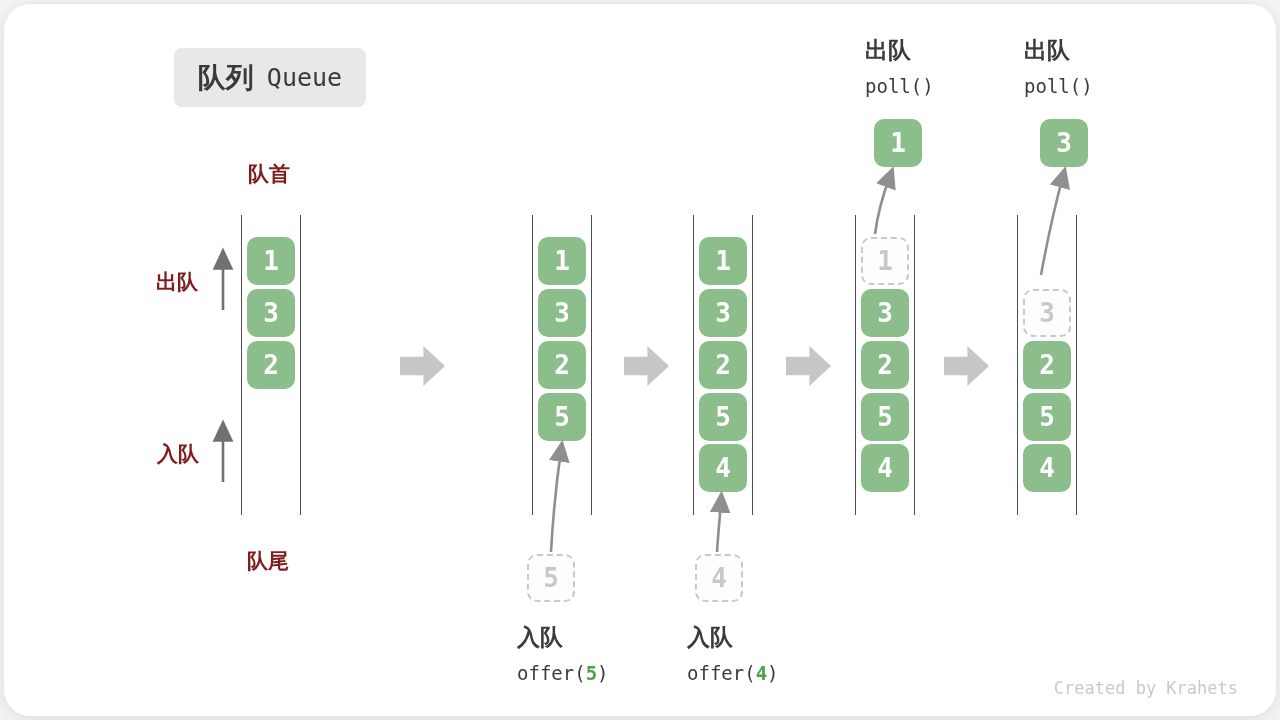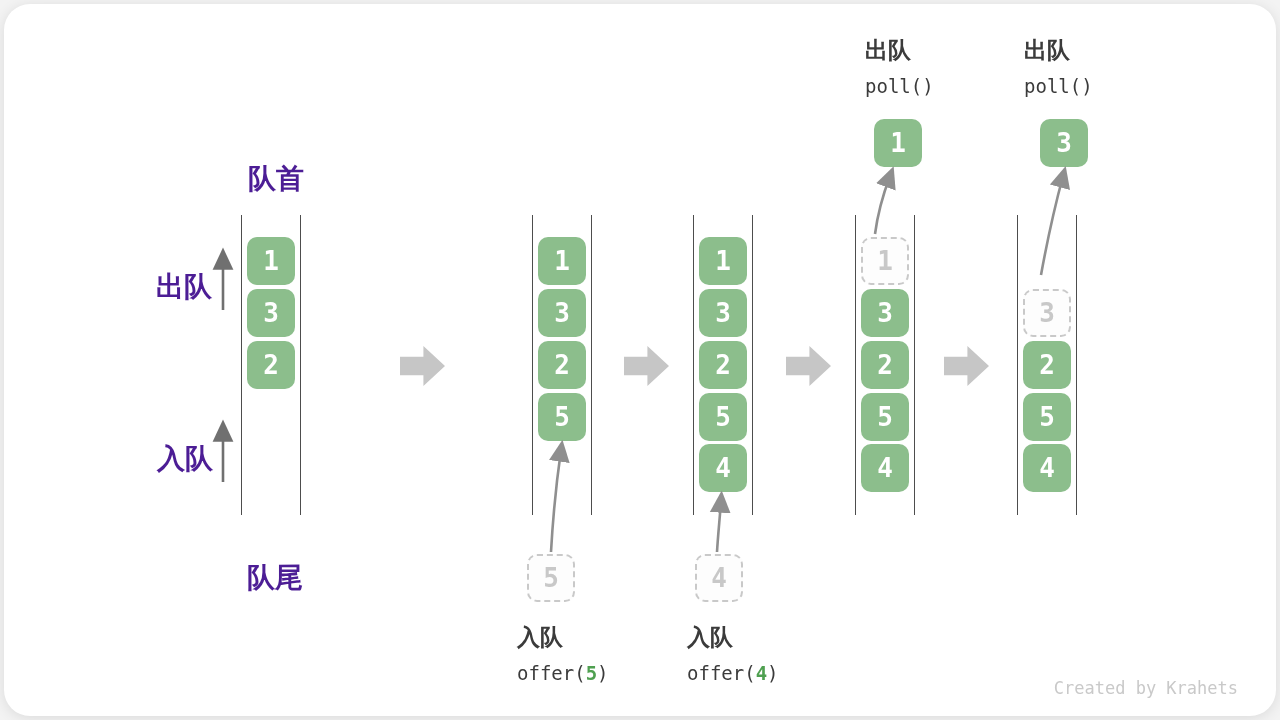--- a/index.html
+++ b/index.html
@@ -12,21 +12,21 @@
   
   .title-badge {
     position:absolute; left:170px; top:44px; width:192px; height:59px;
     background:#e8e8e8; border-radius:8px;
     display:flex; align-items:center; justify-content:center; gap:13px;
   }
   .title-zh { font-weight:bold; font-size:28px; color:#3a3a3a; }
   .title-en { font-family:"DejaVu Sans Mono",monospace; font-size:25px; color:#3a3a3a; }
 
   
-  .zh-label { position:absolute; font-weight:bold; font-size:28px; color:#4c1d95; white-space:nowrap; }
+  .zh-label { position:absolute; font-weight:bold; font-size:21px; color:#7f1d1d; white-space:nowrap; }
 
   
   .column {
     position:absolute; top:211px; height:300px;
     border-left:1.5px solid #4d4d4d; border-right:1.5px solid #4d4d4d;
   }
   .cell {
     position:absolute; left:50%; transform:translateX(-50%);
     width:48px; height:48px; border-radius:10px;
     display:flex; align-items:center; justify-content:center;
@@ -57,23 +57,27 @@
   .credit {
     position:absolute; top:674px; right:38px;
     font-family:"DejaVu Sans Mono",monospace; font-size:17px; color:#c9c9c9;margin-left:21px;
   }
 </style>
 </head>
 <body>
 
 <div class="card">
 
+  <div class="title-badge">
+    <span class="title-zh">队列</span>
+    <span class="title-en">Queue</span>
+  </div>
 
   <div class="zh-label" style="left:244px;top:156px">队首</div>
-  <div class="zh-label" style="left:243px;top:555px">队尾</div>
+  <div class="zh-label" style="left:243px;top:543px">队尾</div>
   <div class="zh-label" style="left:152px;top:264px">出队</div>
   <div class="zh-label" style="left:153px;top:436px">入队</div>
 
   <div class="column" style="left:237px;width:60px">
     <div class="cell solid s0">1</div>
     <div class="cell solid s1">3</div>
     <div class="cell solid s2">2</div>
   </div>
 
   <div class="column" style="left:528px;width:60px">

